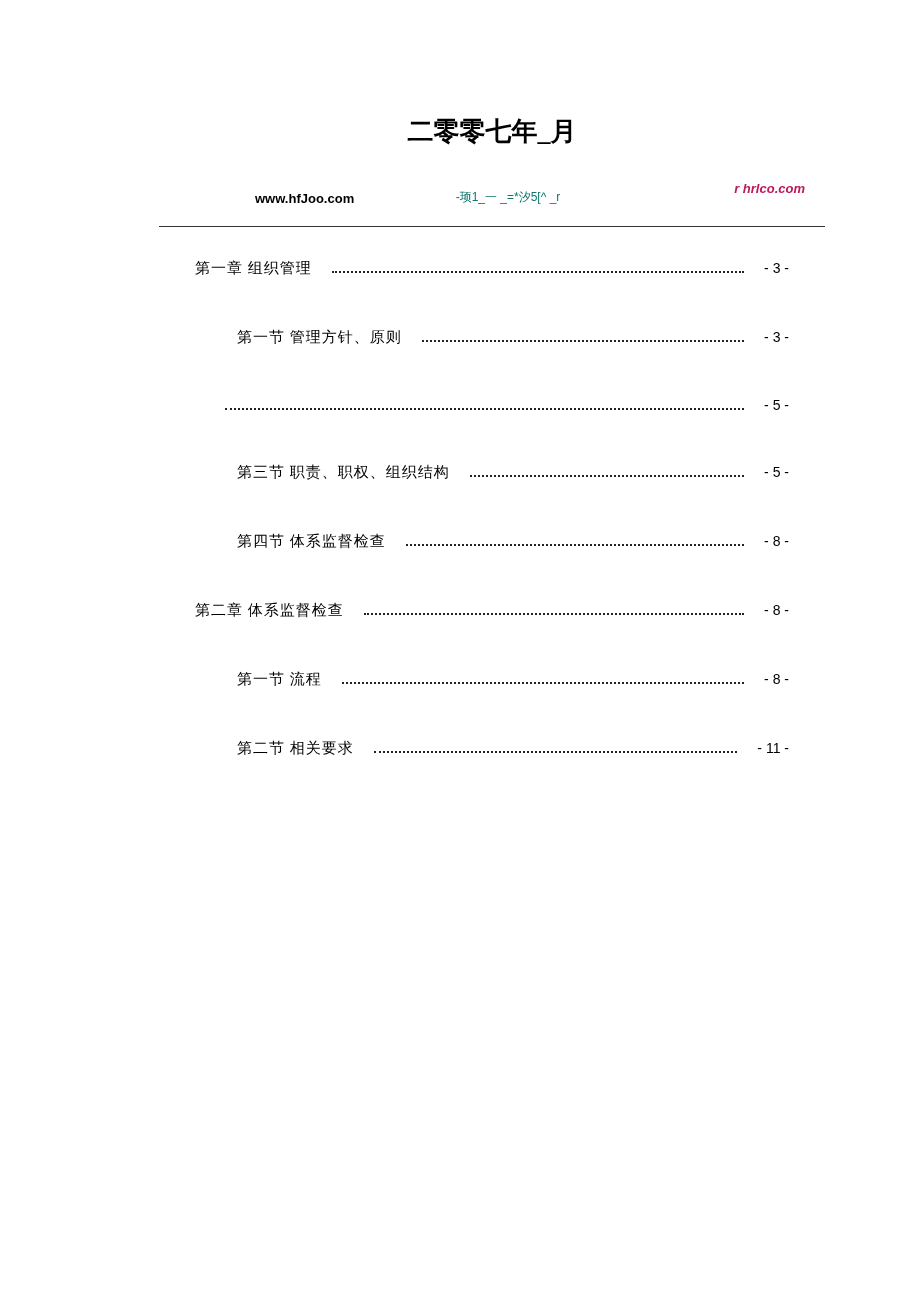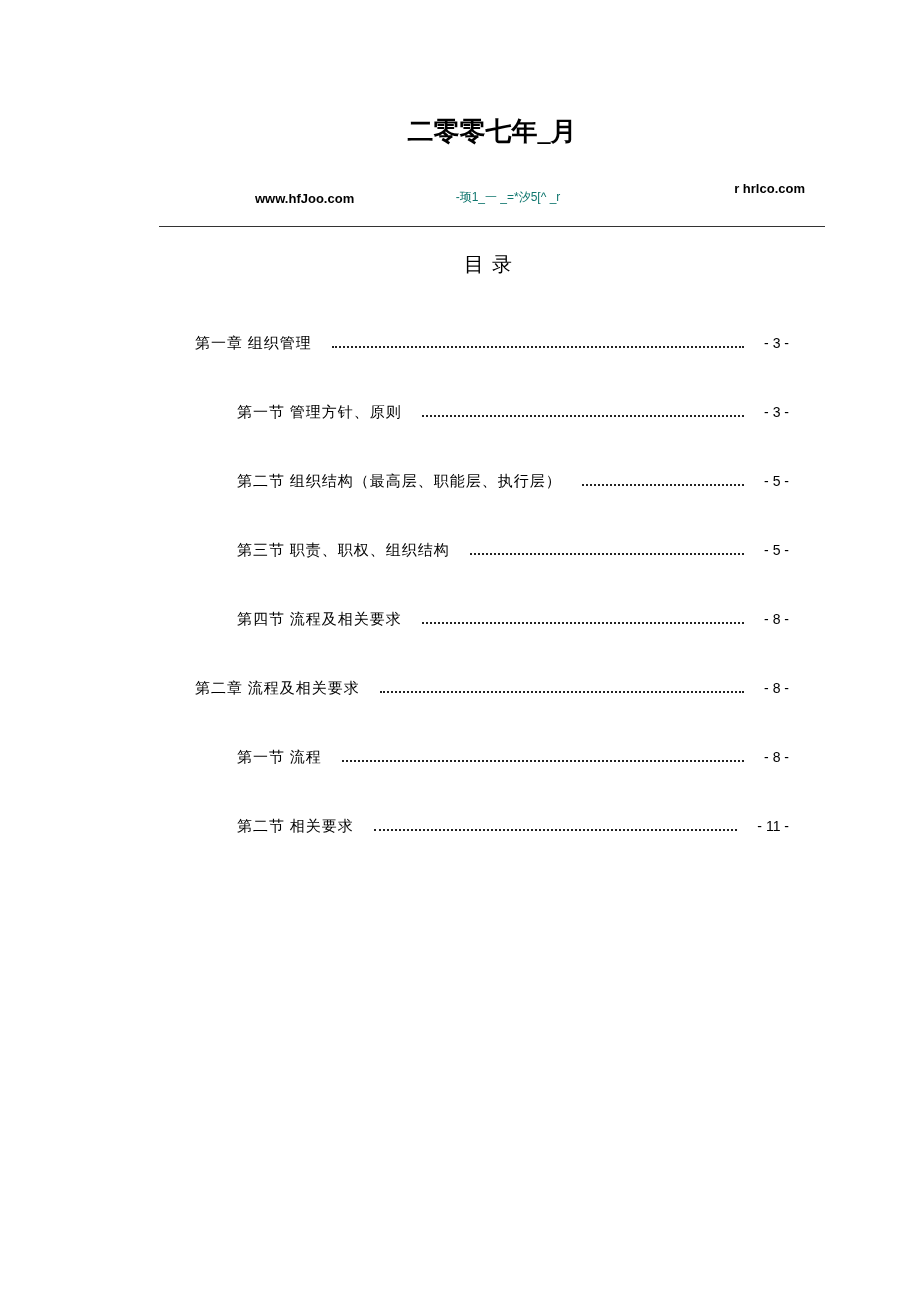--- a/index.html
+++ b/index.html
@@ -43,23 +43,24 @@
       position: absolute;
       left: 50%;
       transform: translateX(-50%);
       font-size: 12px;
       color: #0f766e;
       font-family: Arial, sans-serif;
     }
     .header-right {
       font-weight: bold;
       font-family: Arial, sans-serif;
-      color: #000000;
+      color: #be185d;
       padding-right: 4px;
       padding-bottom: 10px;
+      font-style: italic;
     }
     .toc-title {
       text-align: center;
       font-size: 20px;
       margin-top: 24px;
       margin-bottom: 40px;
       letter-spacing: 8px;
     }
     .toc {
       padding: 0 4px;
@@ -98,50 +99,48 @@
 <body>
 
 <div class="page">
   <div class="header-title">二零零七年_月</div>
   <div class="header-row">
     <div class="header-left">www.hfJoo.com</div>
     <div class="header-center">-顼1_一 _=*汐5[^ _r</div>
     <div class="header-right">r hrlco.com</div>
   </div>
 
-  <div class="toc-title">目录</div>
 
   <div class="toc">
     <div class="toc-entry level-1">
       <span class="toc-label">第一章  组织管理</span>
       <span class="toc-dots"></span>
       <span class="toc-page">- 3 -</span>
     </div>
     <div class="toc-entry level-2">
       <span class="toc-label">第一节  管理方针、原则</span>
       <span class="toc-dots"></span>
       <span class="toc-page">- 3 -</span>
     </div>
     <div class="toc-entry level-2">
-      <span class="toc-label">第二节  组织结构（最高层、职能层、执行层）</span>
       <span class="toc-dots"></span>
       <span class="toc-page">- 5 -</span>
     </div>
     <div class="toc-entry level-2">
       <span class="toc-label">第三节  职责、职权、组织结构</span>
       <span class="toc-dots"></span>
       <span class="toc-page">- 5 -</span>
     </div>
     <div class="toc-entry level-2">
-      <span class="toc-label">第四节  流程及相关要求</span>
+      <span class="toc-label">第四节  体系监督检查</span>
       <span class="toc-dots"></span>
       <span class="toc-page">- 8 -</span>
     </div>
     <div class="toc-entry level-1">
-      <span class="toc-label">第二章  流程及相关要求</span>
+      <span class="toc-label">第二章  体系监督检查</span>
       <span class="toc-dots"></span>
       <span class="toc-page">- 8 -</span>
     </div>
     <div class="toc-entry level-2">
       <span class="toc-label">第一节  流程</span>
       <span class="toc-dots"></span>
       <span class="toc-page">- 8 -</span>
     </div>
     <div class="toc-entry level-2">
       <span class="toc-label">第二节  相关要求</span>

